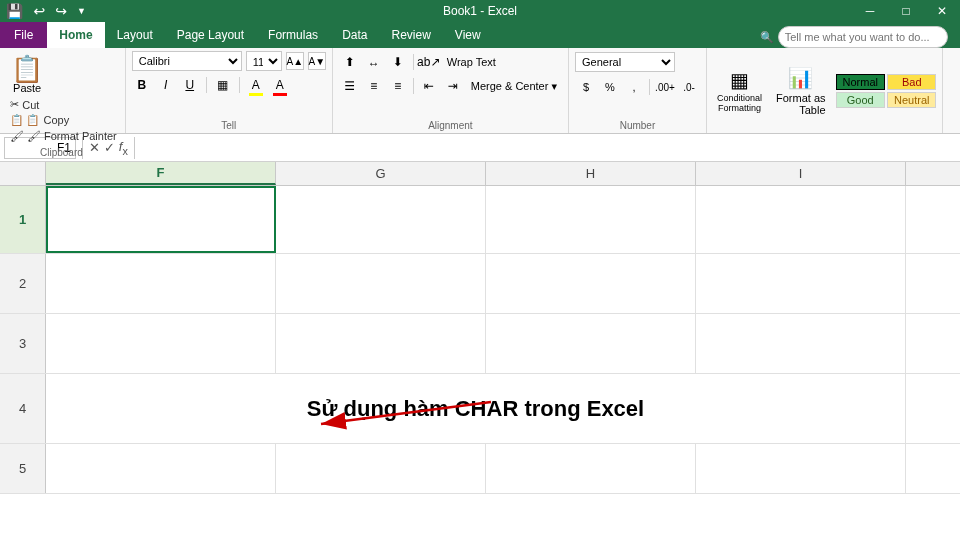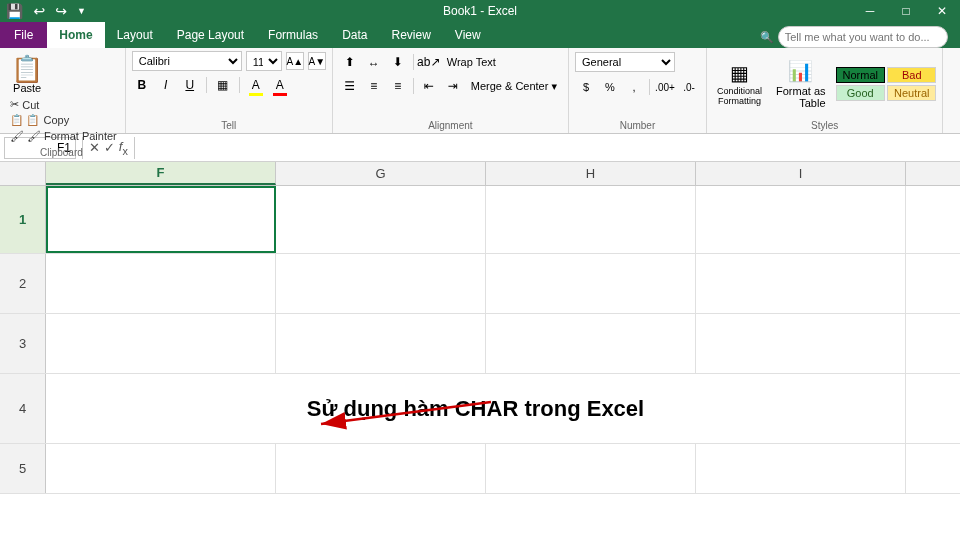--- a/index.html
+++ b/index.html
@@ -594,21 +594,20 @@
         <span style="font-size:20px">📊</span>
         <span style="font-size:11px;text-align:right;line-height:1.1">Format as<br>Table</span>
       </div>
       <div class="style-cells">
         <div class="style-cell style-normal">Normal</div>
         <div class="style-cell style-bad">Bad</div>
         <div class="style-cell style-good">Good</div>
         <div class="style-cell style-neutral">Neutral</div>
       </div>
     </div>
-    <div class="ribbon-group-label">Styles</div>
   </div>
 
 </div>
 
 <div class="formula-bar">
   <input class="name-box" type="text" value="F1" style="">
   <div class="formula-sep"></div>
   <div class="formula-icons">
     <span class="formula-icon">✕</span>
     <span class="formula-icon">✓</span>

